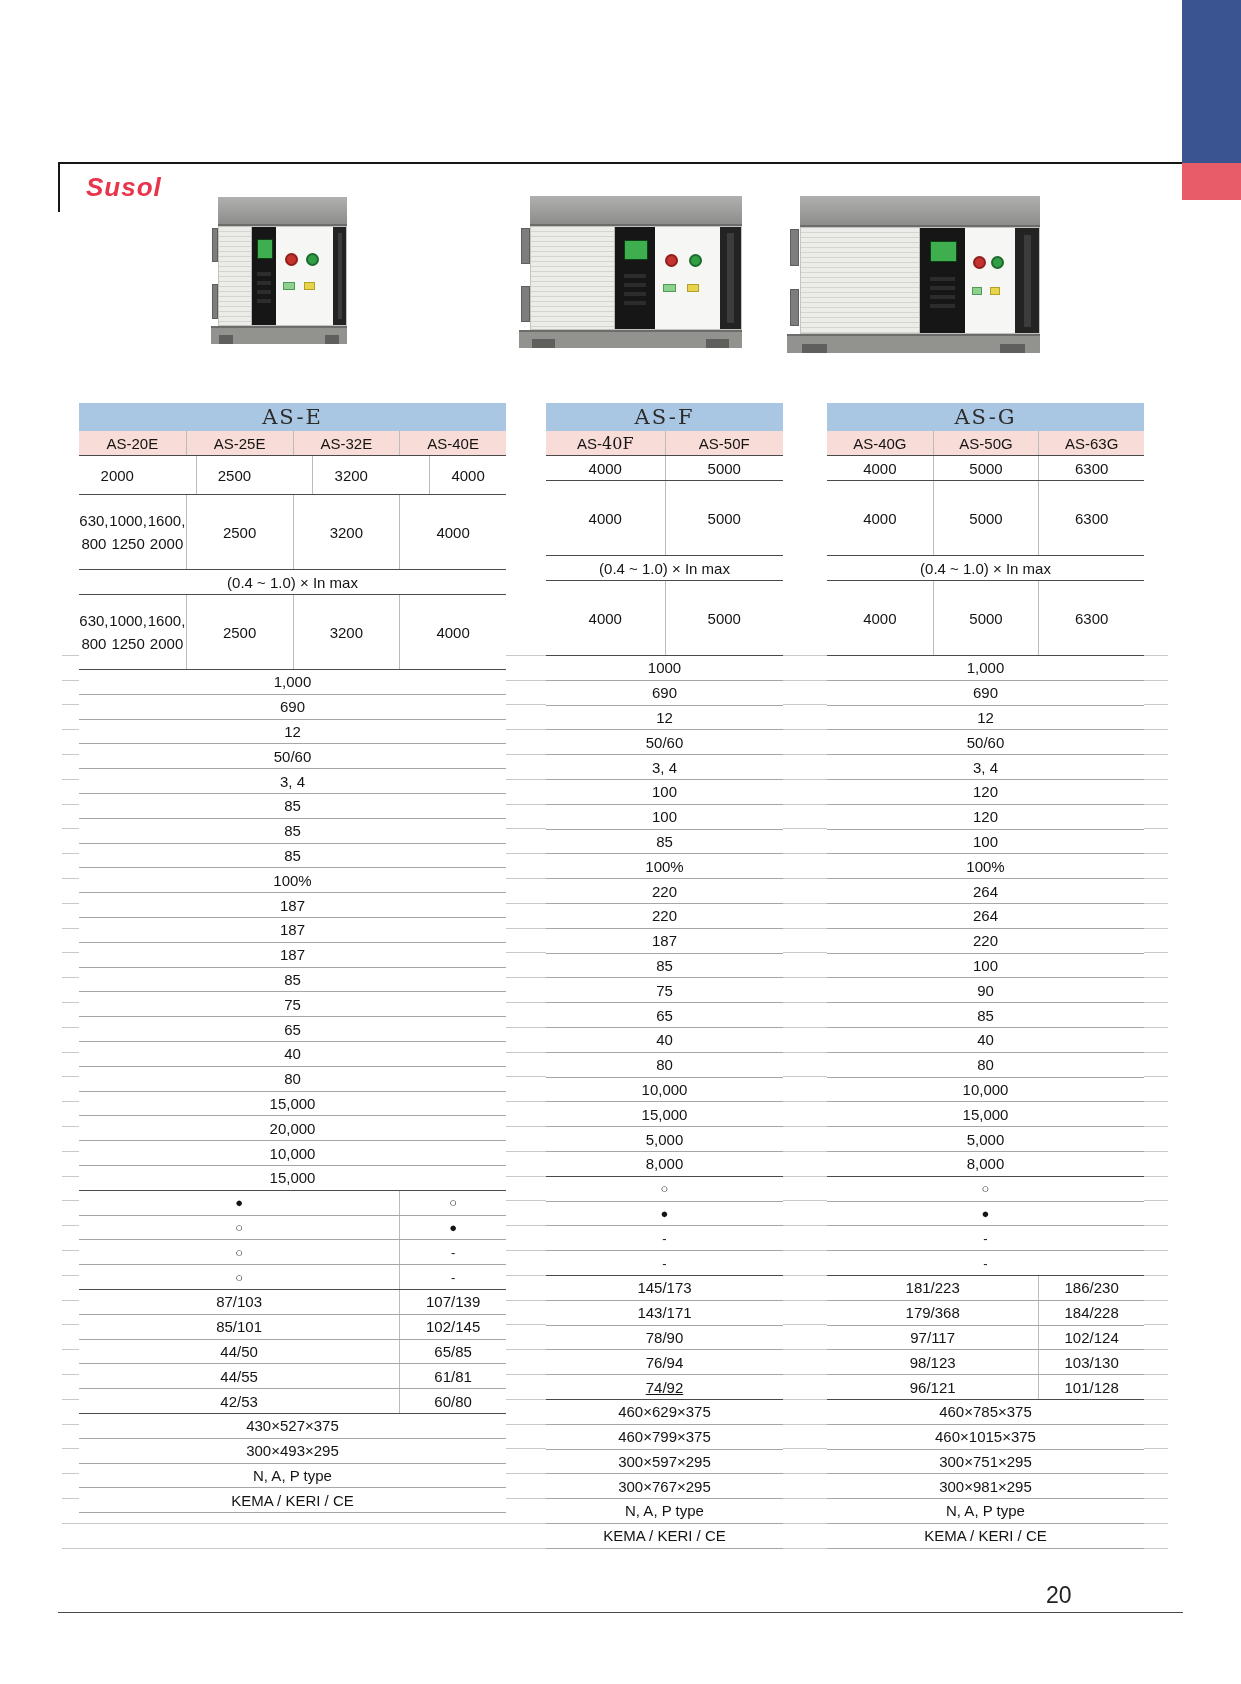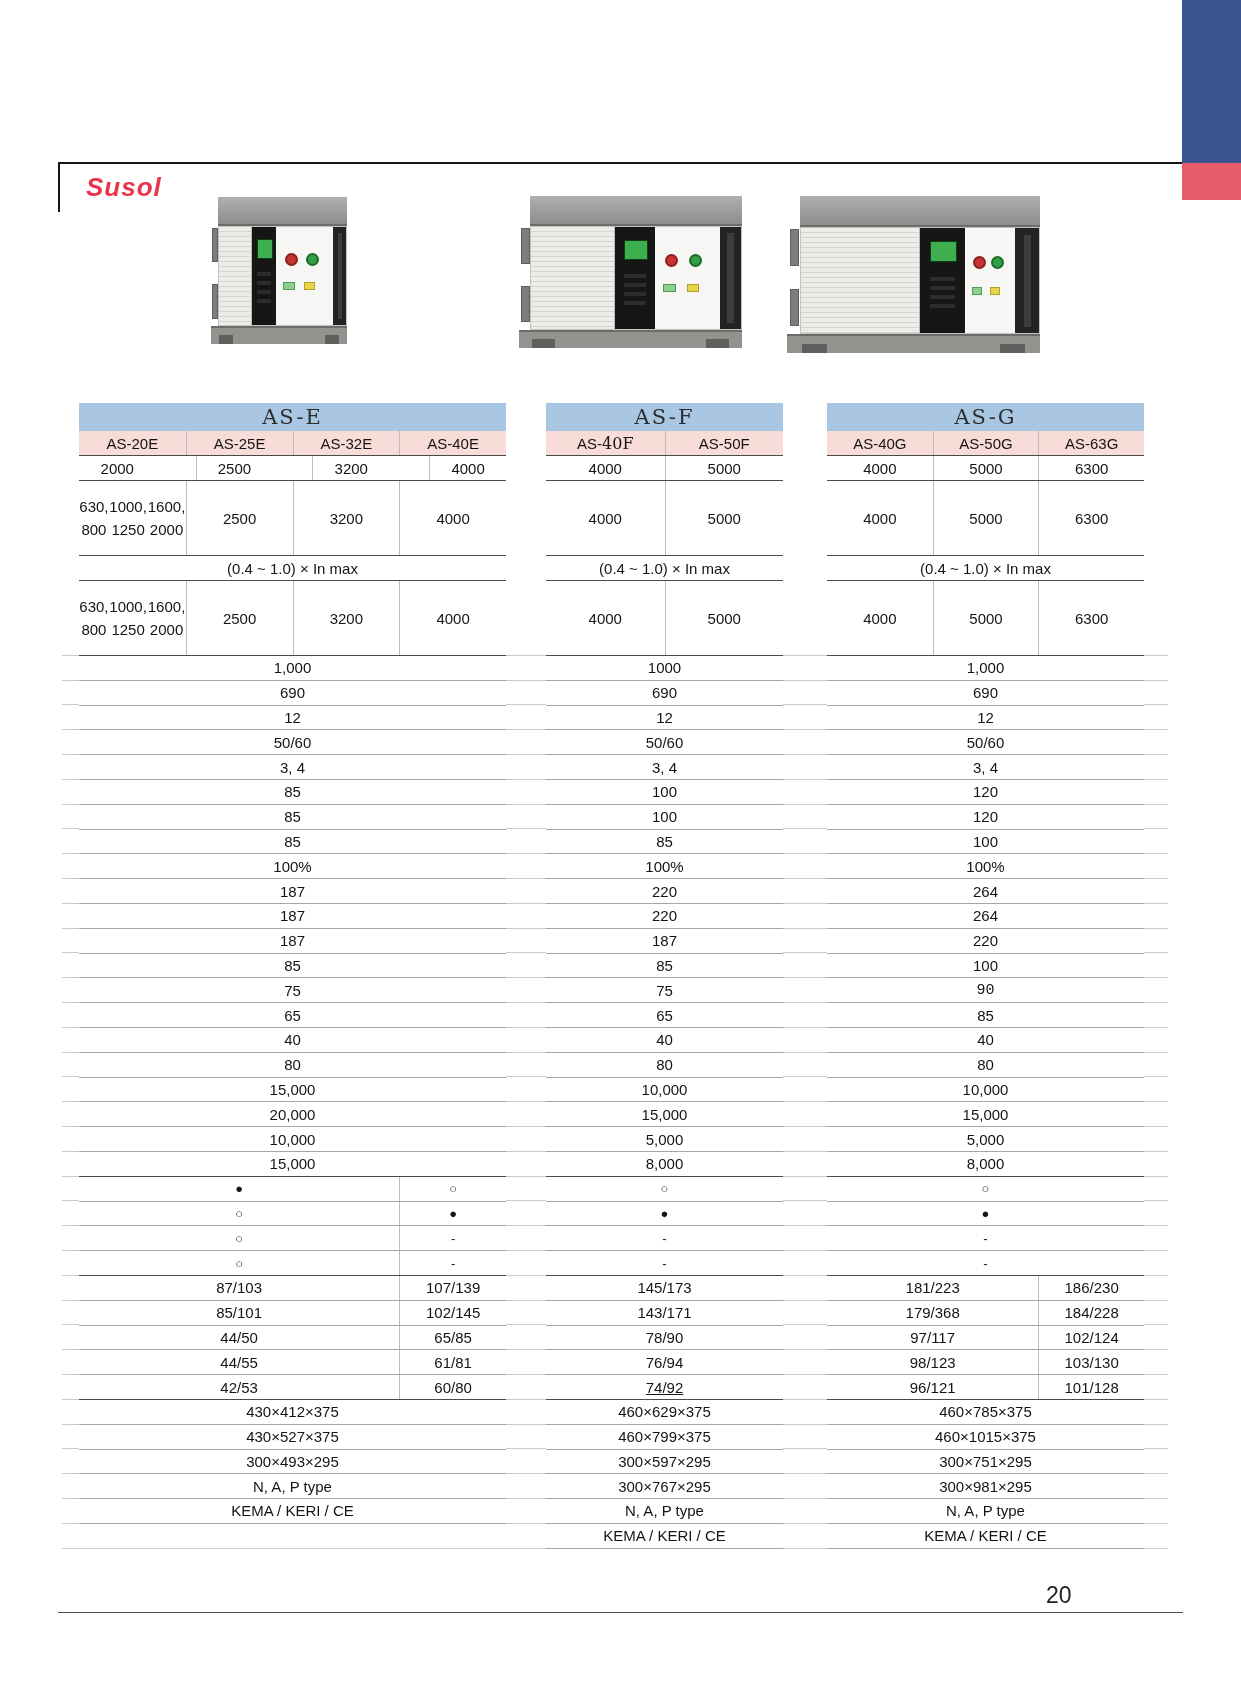--- a/index.html
+++ b/index.html
@@ -142,21 +142,21 @@
   <div class="gap-lines"></div>
   <div id="tables">
       <div class="t-table" style="left: 79px; width: 427px;">
         <div class="t-row title" style="height: 28px;">AS-E</div>
         <div class="t-row pink bs" style="height: 25px;">
           <div class="t-cell" style="width: 25%;">AS-20E</div>
           <div class="t-cell vl" style="width: 25%;">AS-25E</div>
           <div class="t-cell vl" style="width: 25%;">AS-32E</div>
           <div class="t-cell vl" style="width: 25%; text-align: center;">AS-40E</div>
         </div>
-        <div class="t-row bs" style="height: 25px; gap: 40px;">
+        <div class="t-row bs" style="height: 39px; gap: 40px;">
           <div class="t-cell" style="width: 25%;">2000</div>
           <div class="t-cell vl" style="width: 25%;">2500</div>
           <div class="t-cell vl" style="width: 25%;">3200</div>
           <div class="t-cell vl" style="width: 25%;">4000</div>
         </div>
         <div class="t-row bs" style="height: 75px;">
           <div class="t-cell frames" style="width: 25%;">
             <div>630, 800</div>
             <div>1000, 1250</div>
             <div>1600, 2000</div>
@@ -269,23 +269,20 @@
           <div class="t-cell" style="width: 75%;">44/50</div>
           <div class="t-cell vl" style="width: 25%;">65/85</div>
         </div>
         <div class="t-row" style="height: 24.8px;">
           <div class="t-cell" style="width: 75%;">44/55</div>
           <div class="t-cell vl" style="width: 25%;">61/81</div>
         </div>
         <div class="t-row bs" style="height: 24.8px;">
           <div class="t-cell" style="width: 75%;">42/53</div>
           <div class="t-cell vl" style="width: 25%;">60/80</div>
-        </div>
-        <div class="t-row" style="height: 24.8px;">
-          <div class="t-cell" style="width: 100%;">430×412×375</div>
         </div>
         <div class="t-row" style="height: 24.8px;">
           <div class="t-cell" style="width: 100%;">430×527×375</div>
         </div>
         <div class="t-row" style="height: 24.8px;">
           <div class="t-cell" style="width: 100%;">300×493×295</div>
         </div>
         <div class="t-row" style="height: 24.8px;">
           <div class="t-cell" style="width: 100%;">N, A, P type</div>
         </div>
@@ -484,21 +481,21 @@
         <div class="t-row" style="height: 24.8px;">
           <div class="t-cell" style="width: 100%;">264</div>
         </div>
         <div class="t-row" style="height: 24.8px;">
           <div class="t-cell" style="width: 100%;">220</div>
         </div>
         <div class="t-row" style="height: 24.8px;">
           <div class="t-cell" style="width: 100%;">100</div>
         </div>
         <div class="t-row" style="height: 24.8px;">
-          <div class="t-cell" style="width: 100%; font-family: Liberation Mono, monospace;">90</div>
+          <div class="t-cell" style="width: 100%;">90</div>
         </div>
         <div class="t-row" style="height: 24.8px;">
           <div class="t-cell" style="width: 100%;">85</div>
         </div>
         <div class="t-row" style="height: 24.8px;">
           <div class="t-cell" style="width: 100%;">40</div>
         </div>
         <div class="t-row" style="height: 24.8px;">
           <div class="t-cell" style="width: 100%;">80</div>
         </div>

